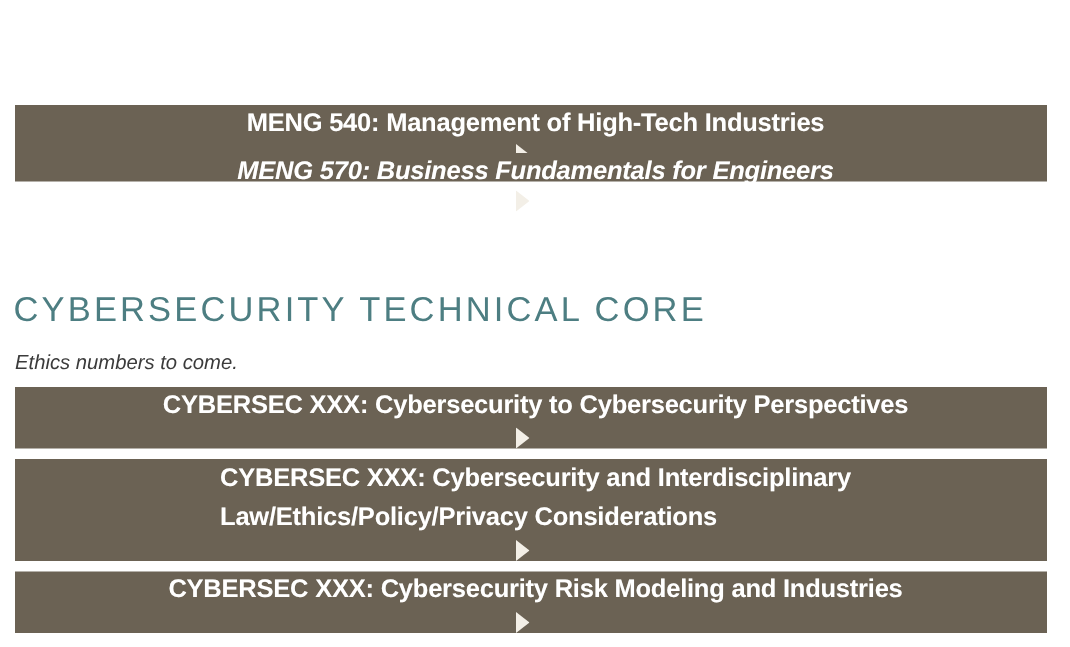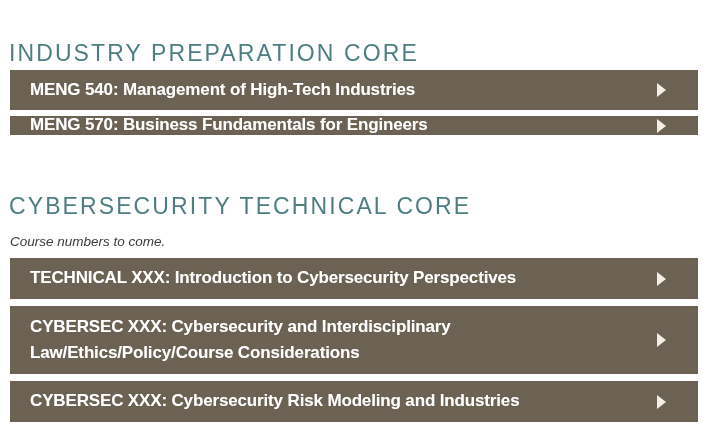--- a/index.html
+++ b/index.html
@@ -61,20 +61,21 @@
     position: absolute;
     left: 10px;
     width: 688px;
     box-sizing: border-box;
     background: #6b6254;
     color: #ffffff;
     display: flex;
     align-items: center;
     justify-content: space-between;
     padding: 0 14px 0 20px;
+    flex-direction: column;
   }
   .bar-label {
     font-family: "Liberation Sans", sans-serif;
     font-size: 17px;
     font-weight: bold;
     line-height: 1.45;
     letter-spacing: -0.15px;
     color: #ffffff;
     white-space: pre-line;
     text-shadow: 0 0 0.3px rgba(255,255,255,0.35);
@@ -85,35 +86,34 @@
     height: 14px;
     margin-right: 18px;
     position: relative;
   }
   .bar-arrow svg {
     display: block;
   }
 
   
   .bar-1 { top: 70px;  height: 40px; }
-  .bar-2 { top: 116px; height: 19px; }
+  .bar-2 { top: 102px; height: 19px; font-style: italic; }
   .bar-3 { top: 258px; height: 41px; }
   .bar-4 { top: 306px; height: 68px; align-items: center; }
   .bar-5 { top: 381px; height: 41px; }
 
   .bar-4 .bar-label {
     line-height: 1.55;
   }
 </style>
 </head>
 <body>
 
 <div class="page">
 
-  <h2 class="section-heading heading-1">INDUSTRY PREPARATION CORE</h2>
 
   <div class="bar bar-1">
     <span class="bar-label">MENG 540: Management of High-Tech Industries</span>
     <span class="bar-arrow">
       <svg width="9" height="14" viewBox="0 0 9 14" aria-hidden="true">
         <polygon points="0,0 9,7 0,14" fill="#f3efe7"></polygon>
       </svg>
     </span>
   </div>
 
@@ -121,34 +121,34 @@
     <span class="bar-label">MENG 570: Business Fundamentals for Engineers</span>
     <span class="bar-arrow">
       <svg width="9" height="14" viewBox="0 0 9 14" aria-hidden="true">
         <polygon points="0,0 9,7 0,14" fill="#f3efe7"></polygon>
       </svg>
     </span>
   </div>
 
   <h2 class="section-heading heading-2">CYBERSECURITY TECHNICAL CORE</h2>
 
-  <p class="note">Course numbers to come.</p>
+  <p class="note">Ethics numbers to come.</p>
 
   <div class="bar bar-3">
-    <span class="bar-label">TECHNICAL XXX: Introduction to Cybersecurity Perspectives</span>
+    <span class="bar-label">CYBERSEC XXX: Cybersecurity to Cybersecurity Perspectives</span>
     <span class="bar-arrow">
       <svg width="9" height="14" viewBox="0 0 9 14" aria-hidden="true">
         <polygon points="0,0 9,7 0,14" fill="#f3efe7"></polygon>
       </svg>
     </span>
   </div>
 
   <div class="bar bar-4">
     <span class="bar-label">CYBERSEC XXX: Cybersecurity and Interdisciplinary
-Law/Ethics/Policy/Course Considerations</span>
+Law/Ethics/Policy/Privacy Considerations</span>
     <span class="bar-arrow">
       <svg width="9" height="14" viewBox="0 0 9 14" aria-hidden="true">
         <polygon points="0,0 9,7 0,14" fill="#f3efe7"></polygon>
       </svg>
     </span>
   </div>
 
   <div class="bar bar-5">
     <span class="bar-label">CYBERSEC XXX: Cybersecurity Risk Modeling and Industries</span>
     <span class="bar-arrow">

